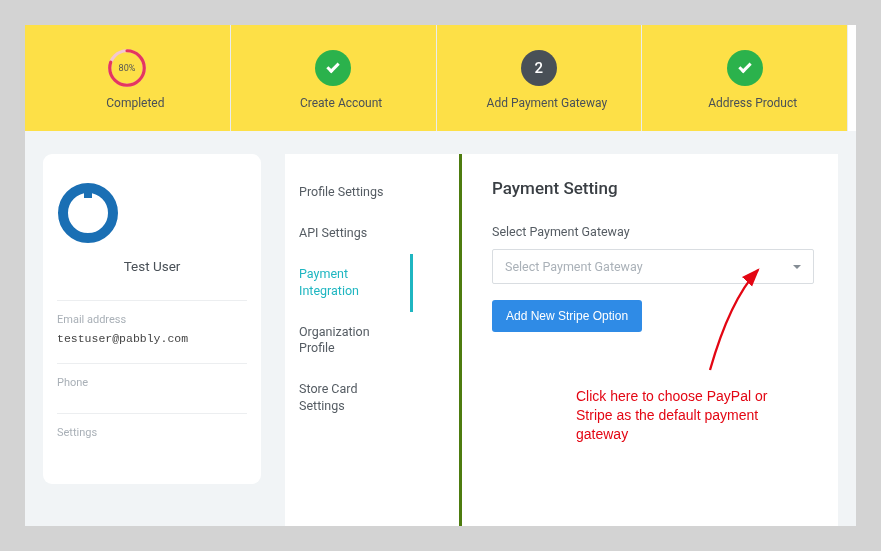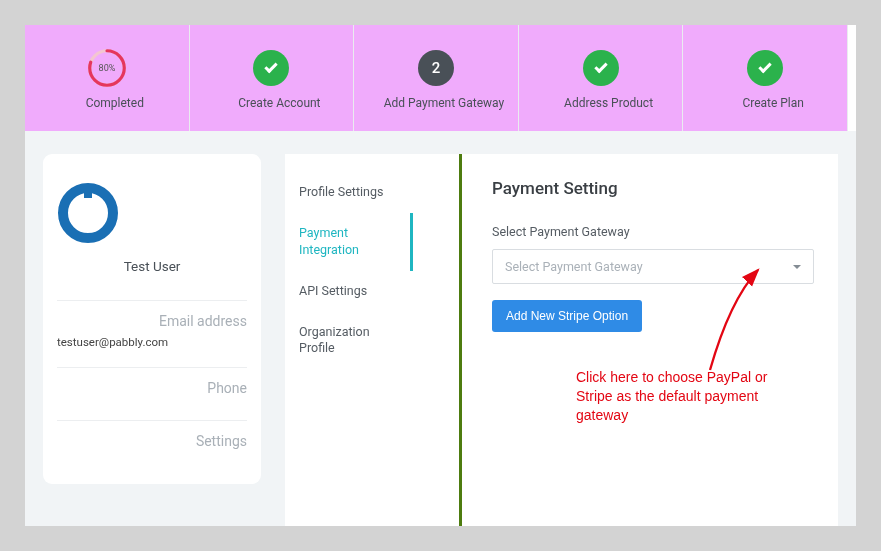--- a/index.html
+++ b/index.html
@@ -22,21 +22,21 @@
   }
   
   .steps {
     display: flex;
     gap: 1px;
     background: #e9ecef;
     border-bottom: 1px solid #f1f4f6;
   }
   .step {
     flex: 1;
-    background: #f0abfc;
+    background: #fde047;
     display: flex;
     flex-direction: column;
     align-items: center;
     justify-content: center;
     padding: 16px 8px 14px;
     gap: 8px;
     min-height: 106px;
   }
   .step-tail {
     width: 8px;
@@ -97,28 +97,28 @@
     text-align: center;
     font-size: 13.5px;
     color: #495057;
     padding-bottom: 26px;
   }
   .profile-field {
     border-top: 1px solid #eceef0;
     padding: 12px 0 18px 0;
   }
   .profile-field .lbl {
-    font-size: 14px;
+    font-size: 11px;
     color: #a9b0b7;
     margin-bottom: 6px;
-    text-align: right;
   }
   .profile-field .val {
     font-size: 11.5px;
     color: #444;
+    font-family: Liberation Mono, monospace;
   }
   .main-card {
     flex: 1;
     background: #fff;
     display: flex;
     height: 464px;
     overflow: hidden;
   }
   .tabs {
     width: 128px;
@@ -185,21 +185,21 @@
   .arrow-svg {
     position: absolute;
     top: 260px;
     left: 580px;
     width: 200px;
     height: 120px;
     pointer-events: none;
   }
   .annot {
     position: absolute;
-    top: 368px;
+    top: 387px;
     left: 576px;
     width: 230px;
     color: #e30613;
     font-size: 14px;
     line-height: 1.35;
     pointer-events: none;
     font-family: Arial, sans-serif;
   }
 </style>
 </head>
@@ -236,28 +236,20 @@
 
     <div class="step">
       <div class="step-icon">
         <div class="chk-circle">
             <div class="chk-mark"></div>
           </div>
       </div>
       <div class="step-label">Address Product</div>
     </div>
 
-    <div class="step">
-      <div class="step-icon">
-        <div class="chk-circle">
-            <div class="chk-mark"></div>
-          </div>
-      </div>
-      <div class="step-label">Create Plan</div>
-    </div>
 
     <div class="step-tail"></div>
   </div>
 
   <div class="content">
     <div class="profile-card">
       <div>
         <svg class="avatar-ring" viewBox="0 0 62 62">
           <circle cx="31" cy="31" r="25" fill="none" stroke="#1a6fb4" stroke-width="10"></circle>
           <rect x="27" y="5" width="8" height="11" fill="#1a6fb4"></rect>
@@ -274,23 +266,24 @@
       </div>
       <div class="profile-field">
         <div class="lbl">Settings</div>
         <div class="val"></div>
       </div>
     </div>
 
     <div class="main-card">
       <div class="tabs">
         <div class="tab">Profile Settings</div>
+        <div class="tab">API Settings</div>
         <div class="tab active">Payment Integration</div>
-        <div class="tab">API Settings</div>
         <div class="tab">Organization Profile</div>
+        <div class="tab">Store Card Settings</div>
       </div>
       <div class="tab-body">
         <div class="section-title">Payment Setting</div>
         <div class="field-label">Select Payment Gateway</div>
         <div class="select">
           <span>Select Payment Gateway</span>
           <span class="caret"></span>
         </div>
         <button class="btn-primary">Add New Stripe Option</button>
       </div>

